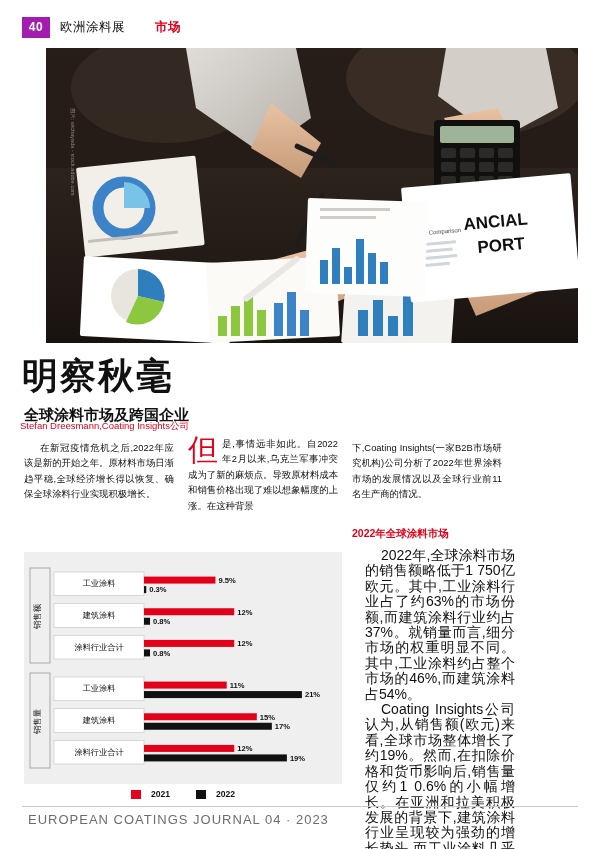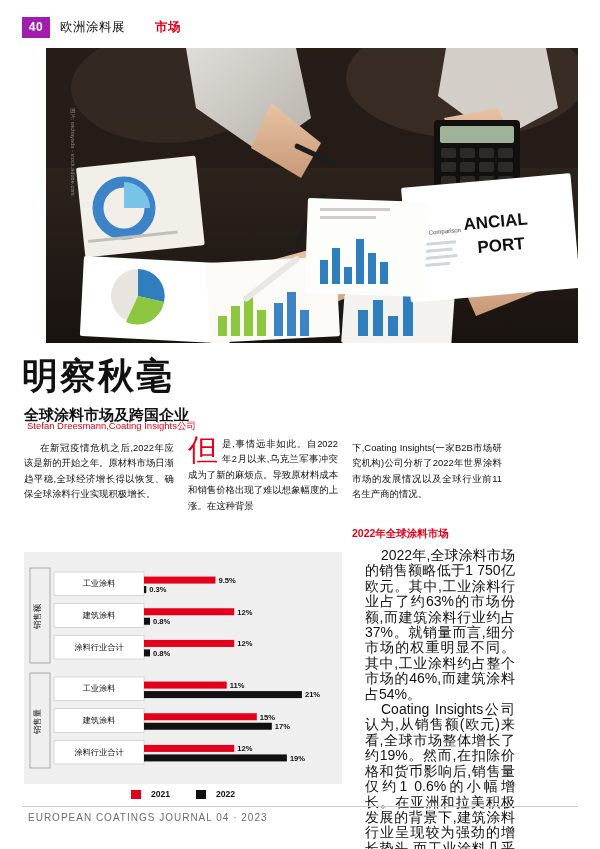--- a/index.html
+++ b/index.html
@@ -52,21 +52,21 @@
     position:absolute; left:22px; top:352px;
     font-size:36px; font-weight:bold; letter-spacing:2px;
     color:#111;
     font-family:"DejaVu Sans","Liberation Sans",sans-serif;
   }
   .subtitle {
     position:absolute; left:24px; top:406px;
     font-size:15px; font-weight:bold; color:#111;
   }
   .byline {
-    position:absolute; left:27px; top:420px;
+    position:absolute; left:20px; top:420px;
     font-size:9.5px; color:#e2001a;
   }
 
   
   .lead-left {
     position:absolute; left:24px; top:440px; width:150px;
     font-size:9.4px; line-height:15.4px; color:#111;
     text-align:justify;
   }
   .lead-left .indent { text-indent:16px; display:block; }
@@ -117,21 +117,21 @@
   .col-r1 p { margin:0 0 0 0; text-indent:16px; }
   .col-r1 p + p { margin-top:0; }
 
   
   .footer-rule {
     position:absolute; left:22px; top:806px; width:556px; height:1px;
     background:#c9c9c9;
   }
   .footer {
     position:absolute; left:22px; top:812px;
-    font-size:10px; color:#6d6d6d; letter-spacing:1px;padding-left:6px;
+    font-size:13px; color:#6d6d6d; letter-spacing:1px;padding-left:6px;
   }
 </style>
 </head>
 <body>
 
 <div class="page">
 
   <div class="header">
     <div class="folio">40</div>
     <div class="header-sec">欧洲涂料展</div>

